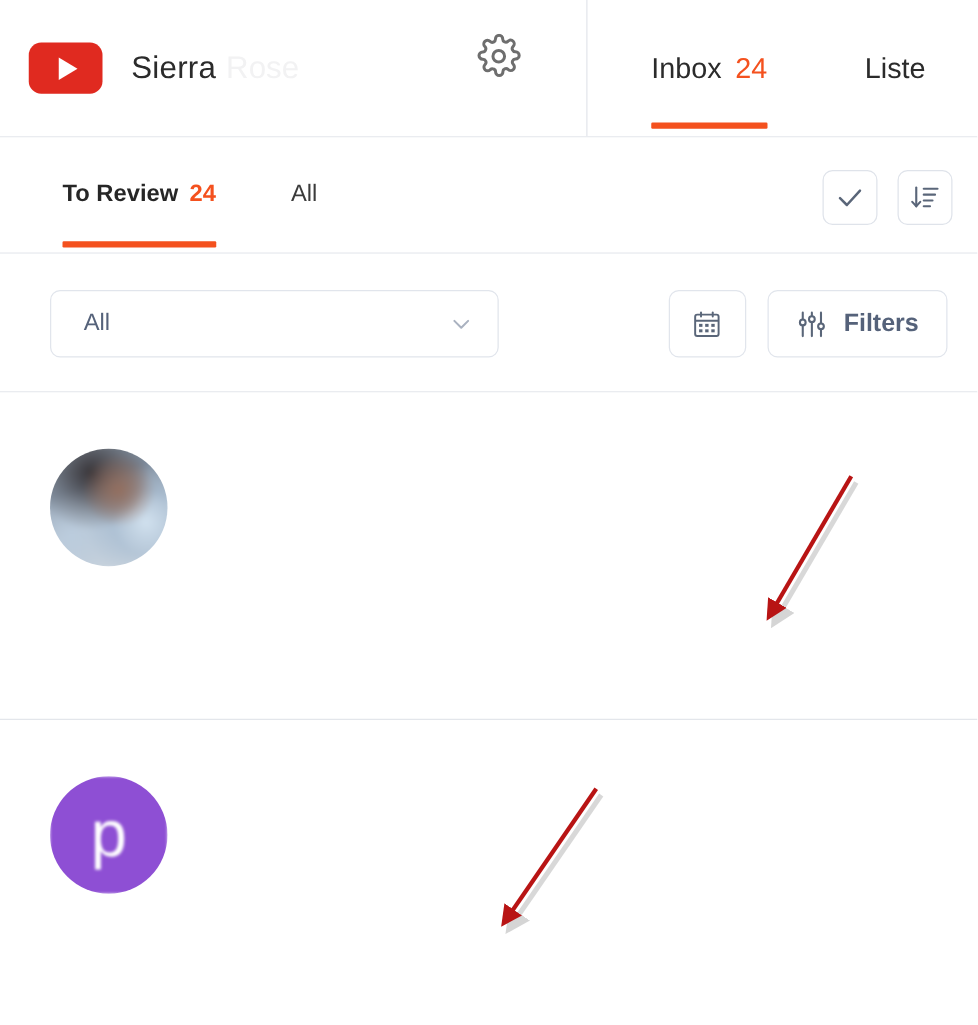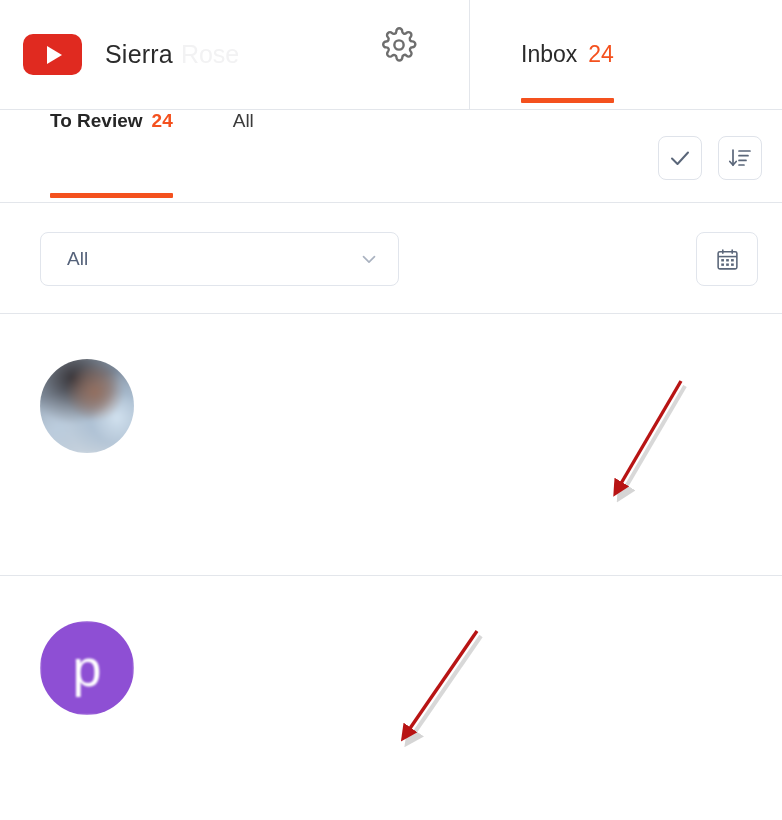--- a/index.html
+++ b/index.html
@@ -134,21 +134,21 @@
     top: 0;
     height: 92px;
     display: flex;
     align-items: center;
     gap: 60px;
   }
   .subtab {
     position: relative;
     height: 92px;
     display: flex;
-    align-items: flex-start;
+    align-items: center;
     font-size: 19px;
     color: #3b3b3b;
     white-space: nowrap;
     cursor: pointer;
   }
   .subtab.active { font-weight: bold; color: #262626; }
   .subtab .count { color: #f4511e; margin-left: 9px; font-weight: bold; }
   .subtab.active::after {
     content: "";
     position: absolute;
@@ -367,20 +367,23 @@
           <circle cx="12" cy="12" r="3.1"></circle>
           <path d="M19.4 14.5a1.6 1.6 0 0 0 .32 1.77l.06.06a1.95 1.95 0 1 1-2.76 2.76l-.06-.06a1.6 1.6 0 0 0-1.77-.32 1.6 1.6 0 0 0-.97 1.47v.17a1.95 1.95 0 1 1-3.9 0v-.09a1.6 1.6 0 0 0-1.05-1.46 1.6 1.6 0 0 0-1.77.32l-.06.06A1.95 1.95 0 1 1 4.68 16.4l.06-.06a1.6 1.6 0 0 0 .32-1.77 1.6 1.6 0 0 0-1.47-.97h-.17a1.95 1.95 0 0 1 0-3.9h.09a1.6 1.6 0 0 0 1.46-1.05 1.6 1.6 0 0 0-.32-1.77l-.06-.06A1.95 1.95 0 1 1 7.35 4.06l.06.06a1.6 1.6 0 0 0 1.77.32h.08a1.6 1.6 0 0 0 .97-1.47v-.17a1.95 1.95 0 1 1 3.9 0v.09a1.6 1.6 0 0 0 .97 1.46 1.6 1.6 0 0 0 1.77-.32l.06-.06a1.95 1.95 0 1 1 2.76 2.76l-.06.06a1.6 1.6 0 0 0-.32 1.77v.08a1.6 1.6 0 0 0 1.47.97h.17a1.95 1.95 0 1 1 0 3.9h-.09a1.6 1.6 0 0 0-1.46.97z"></path>
         </svg>
       </div>
     </div>
 
     <div class="main-tabs">
       <div class="main-tab active">
         <span>Inbox</span>
         <span class="count">24</span>
+      </div>
+      <div class="main-tab">
+        <span>Liste</span>
       </div>
     </div>
   </div>
 
   <div class="subtab-bar">
     <div class="subtabs">
       <div class="subtab active">
         <span>To Review</span>
         <span class="count">24</span>
       </div>
@@ -425,20 +428,34 @@
           <path d="M16.5 2.8 V6" stroke-linecap="round"></path>
           <rect x="6" y="11.6" width="2.6" height="2.3" fill="#5a6679" stroke="none"></rect>
           <rect x="10.7" y="11.6" width="2.6" height="2.3" fill="#5a6679" stroke="none"></rect>
           <rect x="15.4" y="11.6" width="2.6" height="2.3" fill="#5a6679" stroke="none"></rect>
           <rect x="6" y="15.8" width="2.6" height="2.3" fill="#5a6679" stroke="none"></rect>
           <rect x="10.7" y="15.8" width="2.6" height="2.3" fill="#5a6679" stroke="none"></rect>
           <rect x="15.4" y="15.8" width="2.6" height="2.3" fill="#5a6679" stroke="none"></rect>
         </svg>
       </div>
 
+      <div class="filters-btn">
+        <svg width="25" height="25" viewBox="0 0 24 24" fill="none" stroke="#5a6679" stroke-width="1.6" stroke-linecap="round">
+          <path d="M5 3 V8"></path>
+            <path d="M5 13 V21"></path>
+            <circle cx="5" cy="10.5" r="2.2"></circle>
+          <path d="M12 3 V5.5"></path>
+            <path d="M12 10.5 V21"></path>
+            <circle cx="12" cy="8" r="2.2"></circle>
+          <path d="M19 3 V11"></path>
+            <path d="M19 16 V21"></path>
+            <circle cx="19" cy="13.5" r="2.2"></circle>
+        </svg>
+        <span class="lbl">Filters</span>
+      </div>
     </div>
   </div>
 
   <div class="msg-row" id="row-0">
     <div class="avatar">
       <div class="avatar-photo"></div>
     </div>
     <div class="name-redact"></div>
     <div class="msg-text">Hi</div>
 

